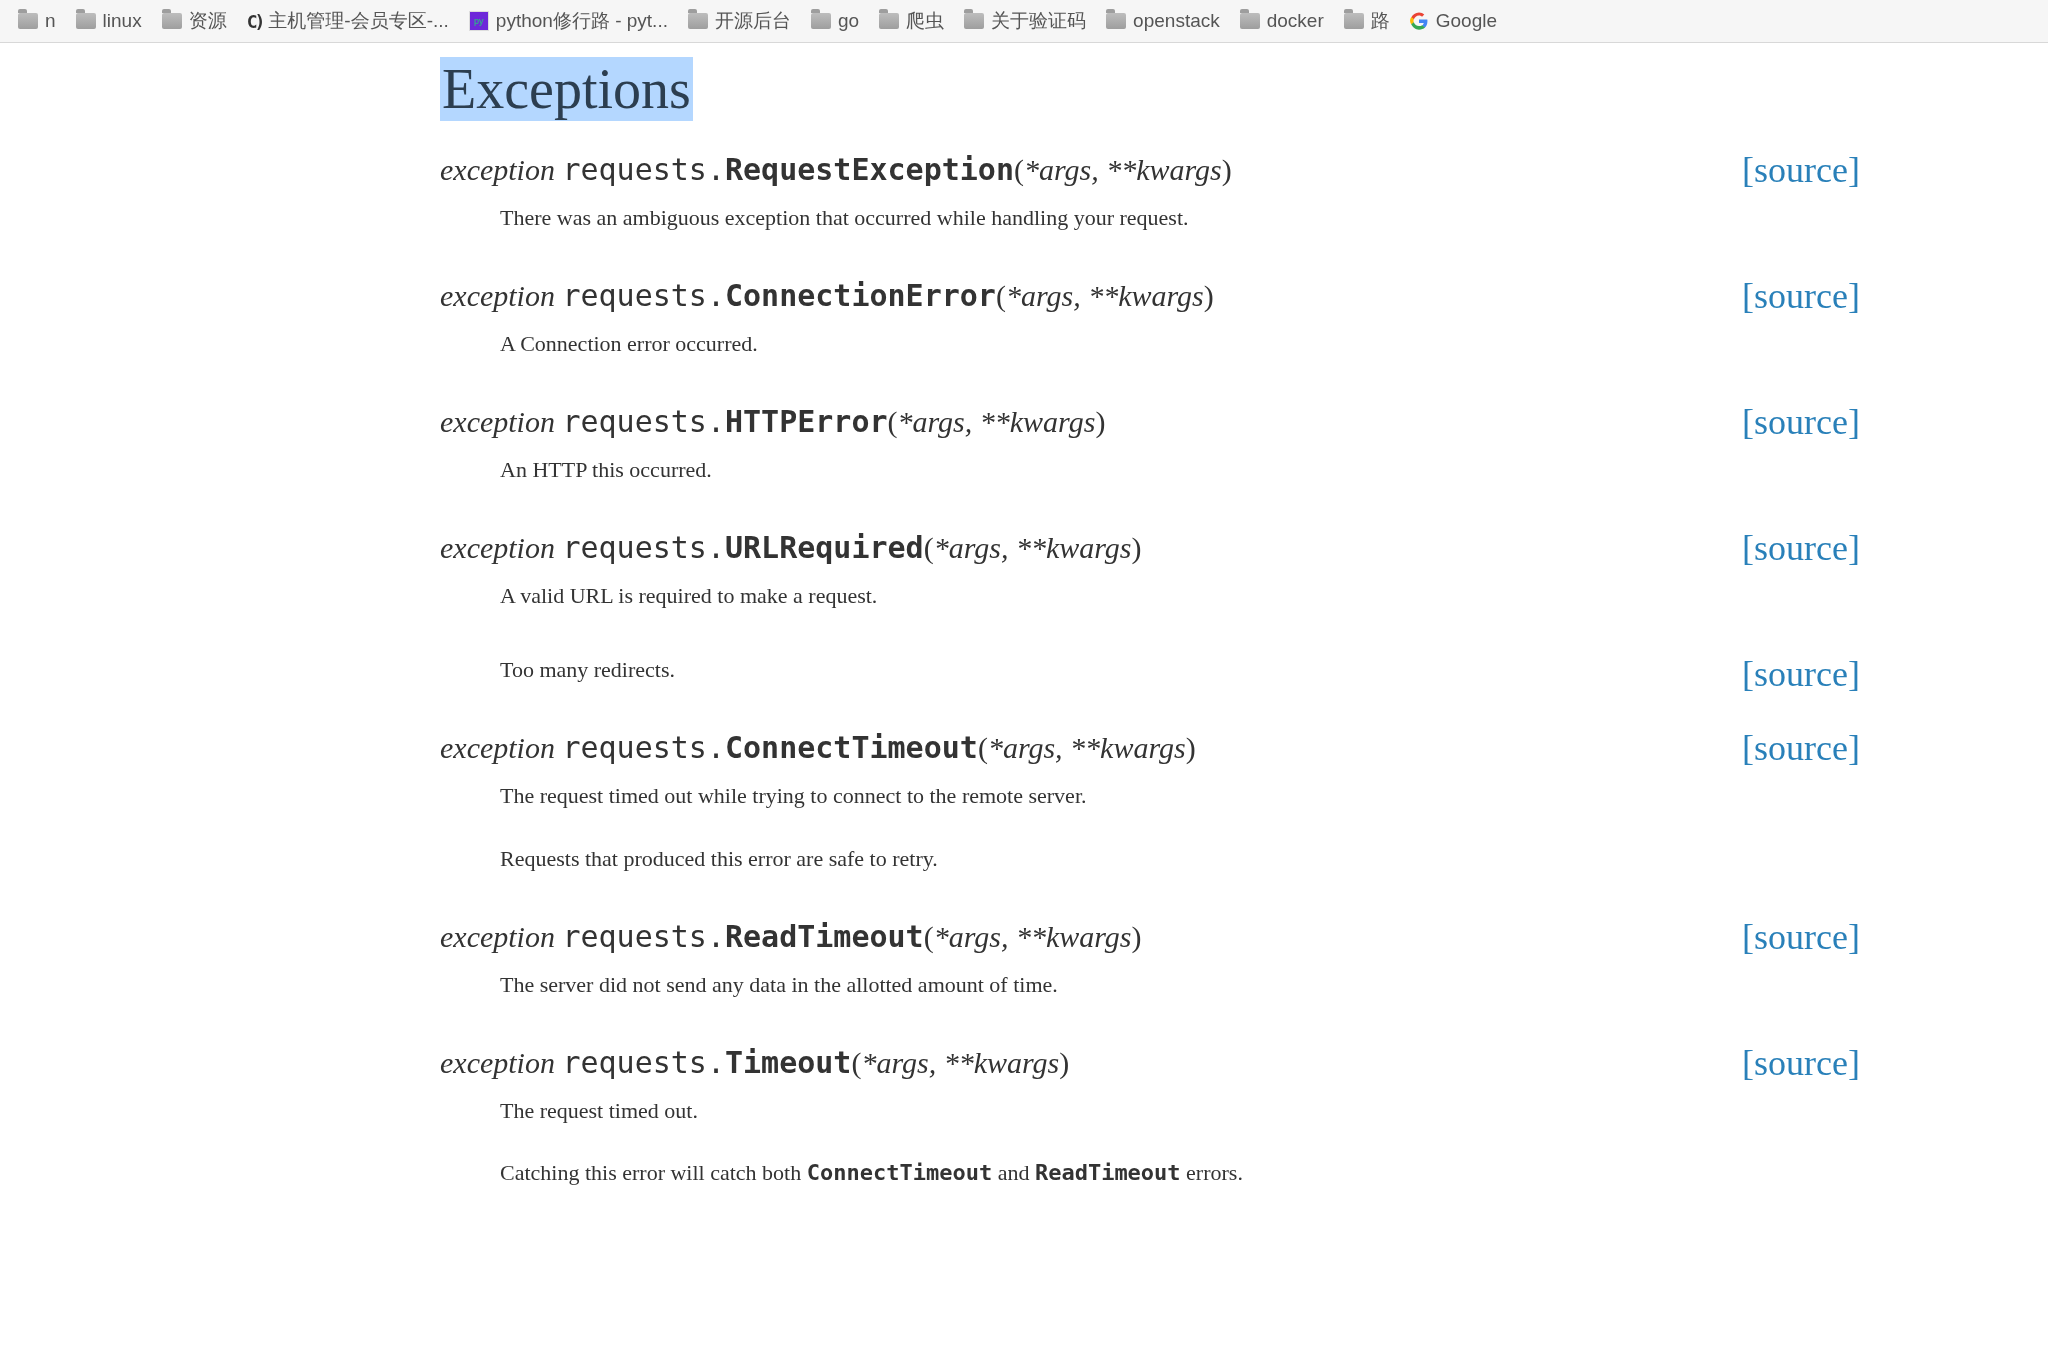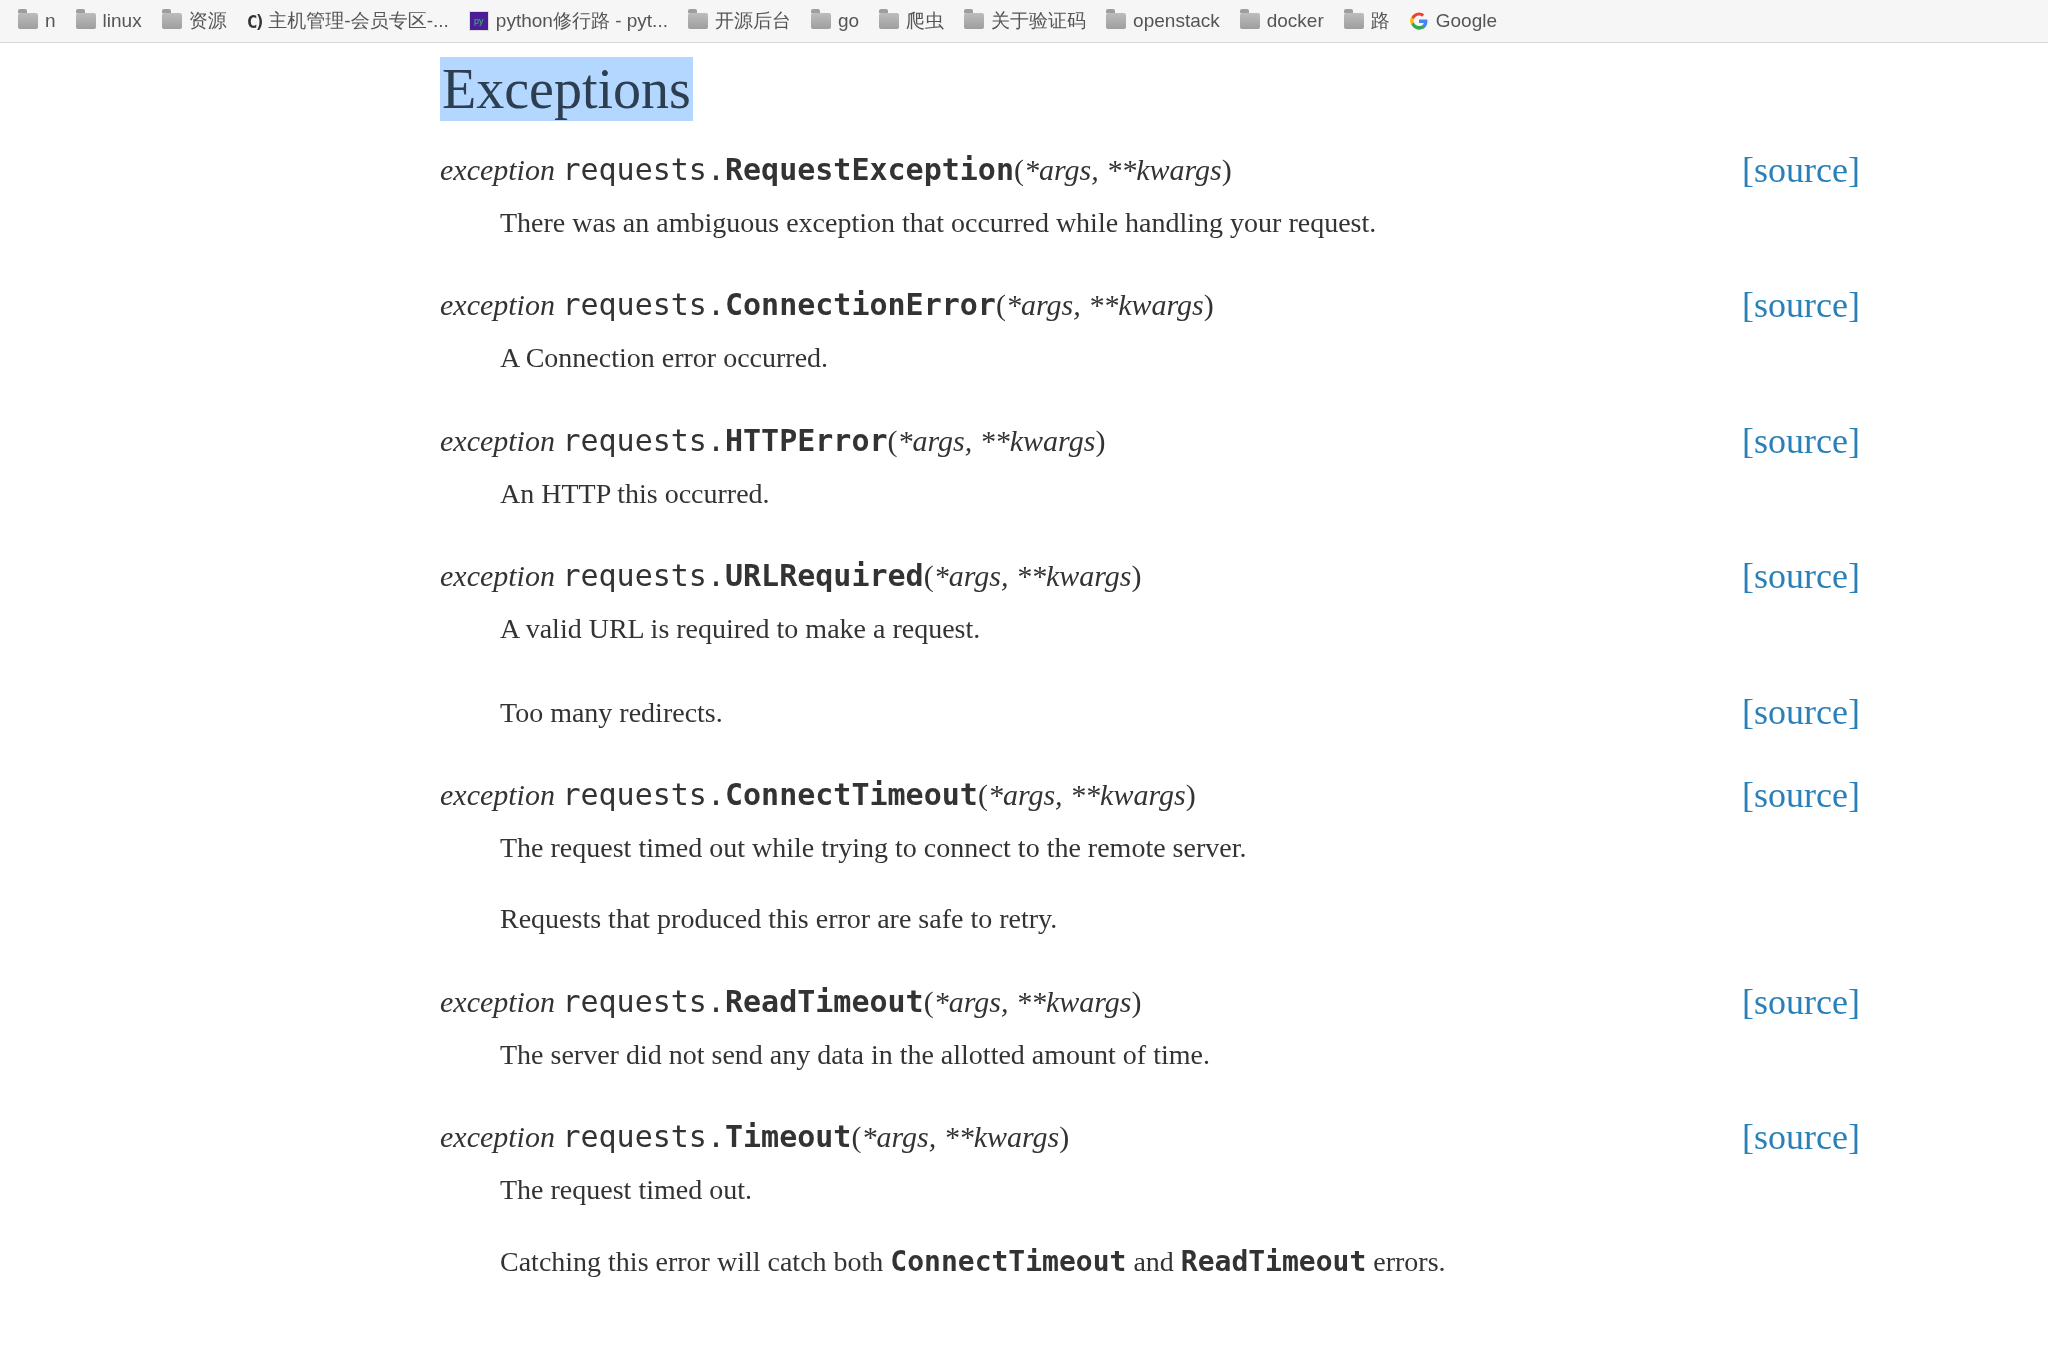--- a/index.html
+++ b/index.html
@@ -59,21 +59,21 @@
     letter-spacing: -3px;
     margin-right: 6px;
     color:#333;
   }
   .google-icon {
     width: 18px; height: 18px;
     margin-right: 8px;
   }
   .fav-python {
     width: 18px; height: 18px;
-    background: #4c1d95;
+    background: #6d28d9;
     border: 1px solid #ddd;
     margin-right: 7px;
     font-size: 9px;
     line-height: 18px;
     text-align:center;
     color:#2c7;
   }
 
   
   .doc {
@@ -126,21 +126,21 @@
     right: 0;
     top: 0;
     font-family: Georgia, serif;
     font-size: 36px;
     color: #2980B9;
     cursor: pointer;
     margin-left: 20px;
   }
 
   .desc {
-    font-size: 28px;
+    font-size: 22px;
     margin: 10px 0 0 60px;
     line-height: 1.55;
     color: #333;
   }
   .desc p { margin: 0 0 28px 0; }
   .desc p:last-child { margin-bottom: 0; }
   .desc .mono {
     font-family: Consolas, Menlo, monospace;
     font-weight: 700;
     font-style: normal;

